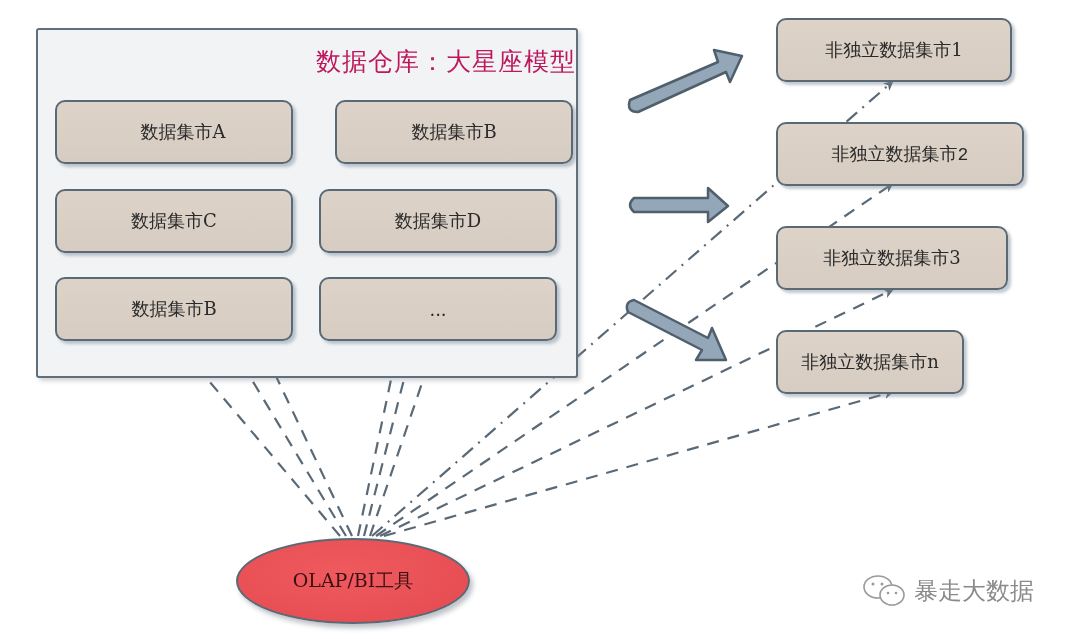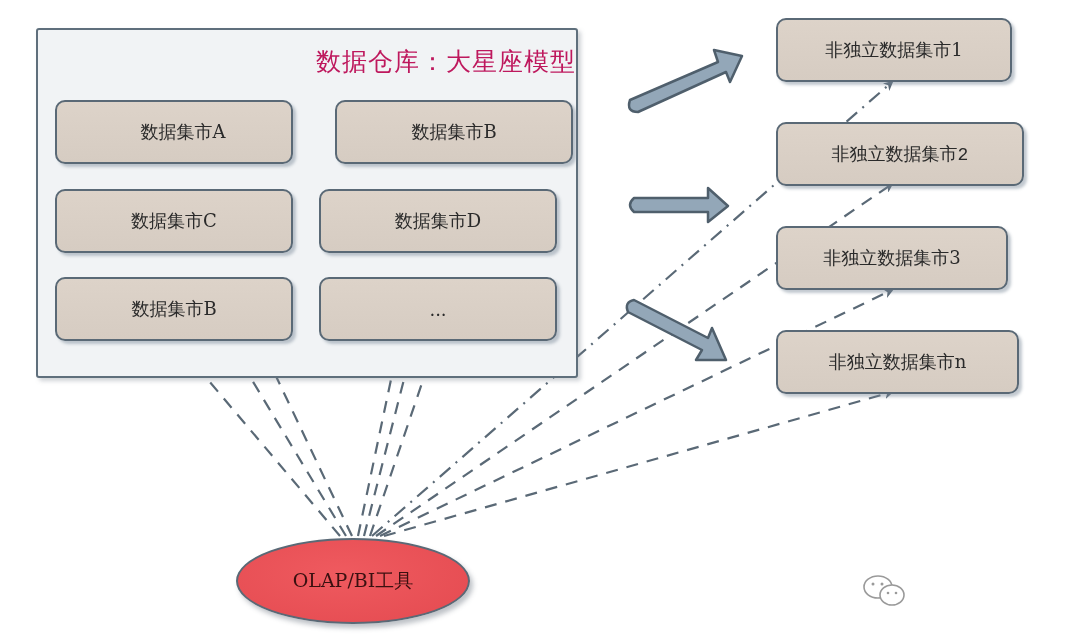--- a/index.html
+++ b/index.html
@@ -48,28 +48,29 @@
 <div class="mart" style="left:55px;top:100px;width:238px;height:64px;padding-left:18px;">数据集市A</div>
 <div class="mart" style="left:335px;top:100px;width:238px;height:64px;">数据集市B</div>
 <div class="mart" style="left:55px;top:189px;width:238px;height:64px;">数据集市C</div>
 <div class="mart" style="left:319px;top:189px;width:238px;height:64px;">数据集市D</div>
 <div class="mart" style="left:55px;top:277px;width:238px;height:64px;">数据集市B</div>
 <div class="mart" style="left:319px;top:277px;width:238px;height:64px;">...</div>
 
 <div class="mart" style="left:776px;top:18px;width:236px;height:64px;">非独立数据集市1</div>
 <div class="mart" style="left:776px;top:122px;width:248px;height:64px;font-family:Liberation Mono, monospace;">非独立数据集市2</div>
 <div class="mart" style="left:776px;top:226px;width:232px;height:64px;">非独立数据集市3</div>
-<div class="mart" style="left:776px;top:330px;width:243px;height:64px;">非独立数据集市n</div>
+<div class="mart" style="left:776px;top:330px;width:188px;height:64px;">非独立数据集市n</div>
 
 <div class="olap">OLAP/BI工具</div>
 
 <div class="watermark">
   <span class="wm-icon">
     <svg width="46" height="34" viewBox="0 0 46 34">
       <ellipse cx="16" cy="13" rx="14" ry="11" fill="none" stroke="#9a9a9a" stroke-width="1.6"></ellipse>
       <circle cx="11" cy="10" r="1.5" fill="#9a9a9a"></circle>
         <circle cx="20" cy="10" r="1.5" fill="#9a9a9a"></circle>
       <ellipse cx="30" cy="21" rx="12" ry="10" fill="#fff" stroke="#9a9a9a" stroke-width="1.6"></ellipse>
       <circle cx="26" cy="19" r="1.3" fill="#9a9a9a"></circle>
         <circle cx="34" cy="19" r="1.3" fill="#9a9a9a"></circle>
     </svg>
   </span>
+  <span>暴走大数据</span>
 </div>
 
 </body></html>

